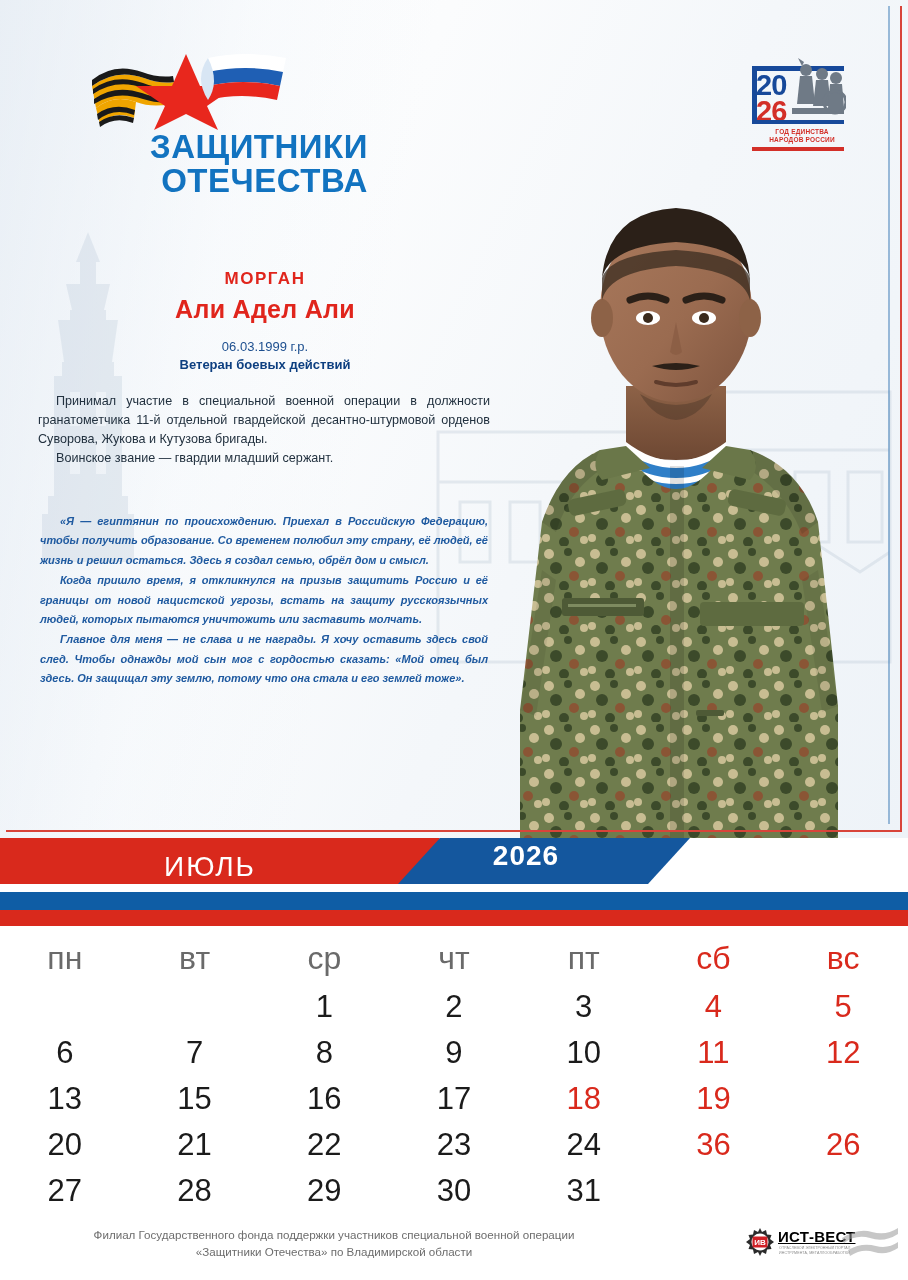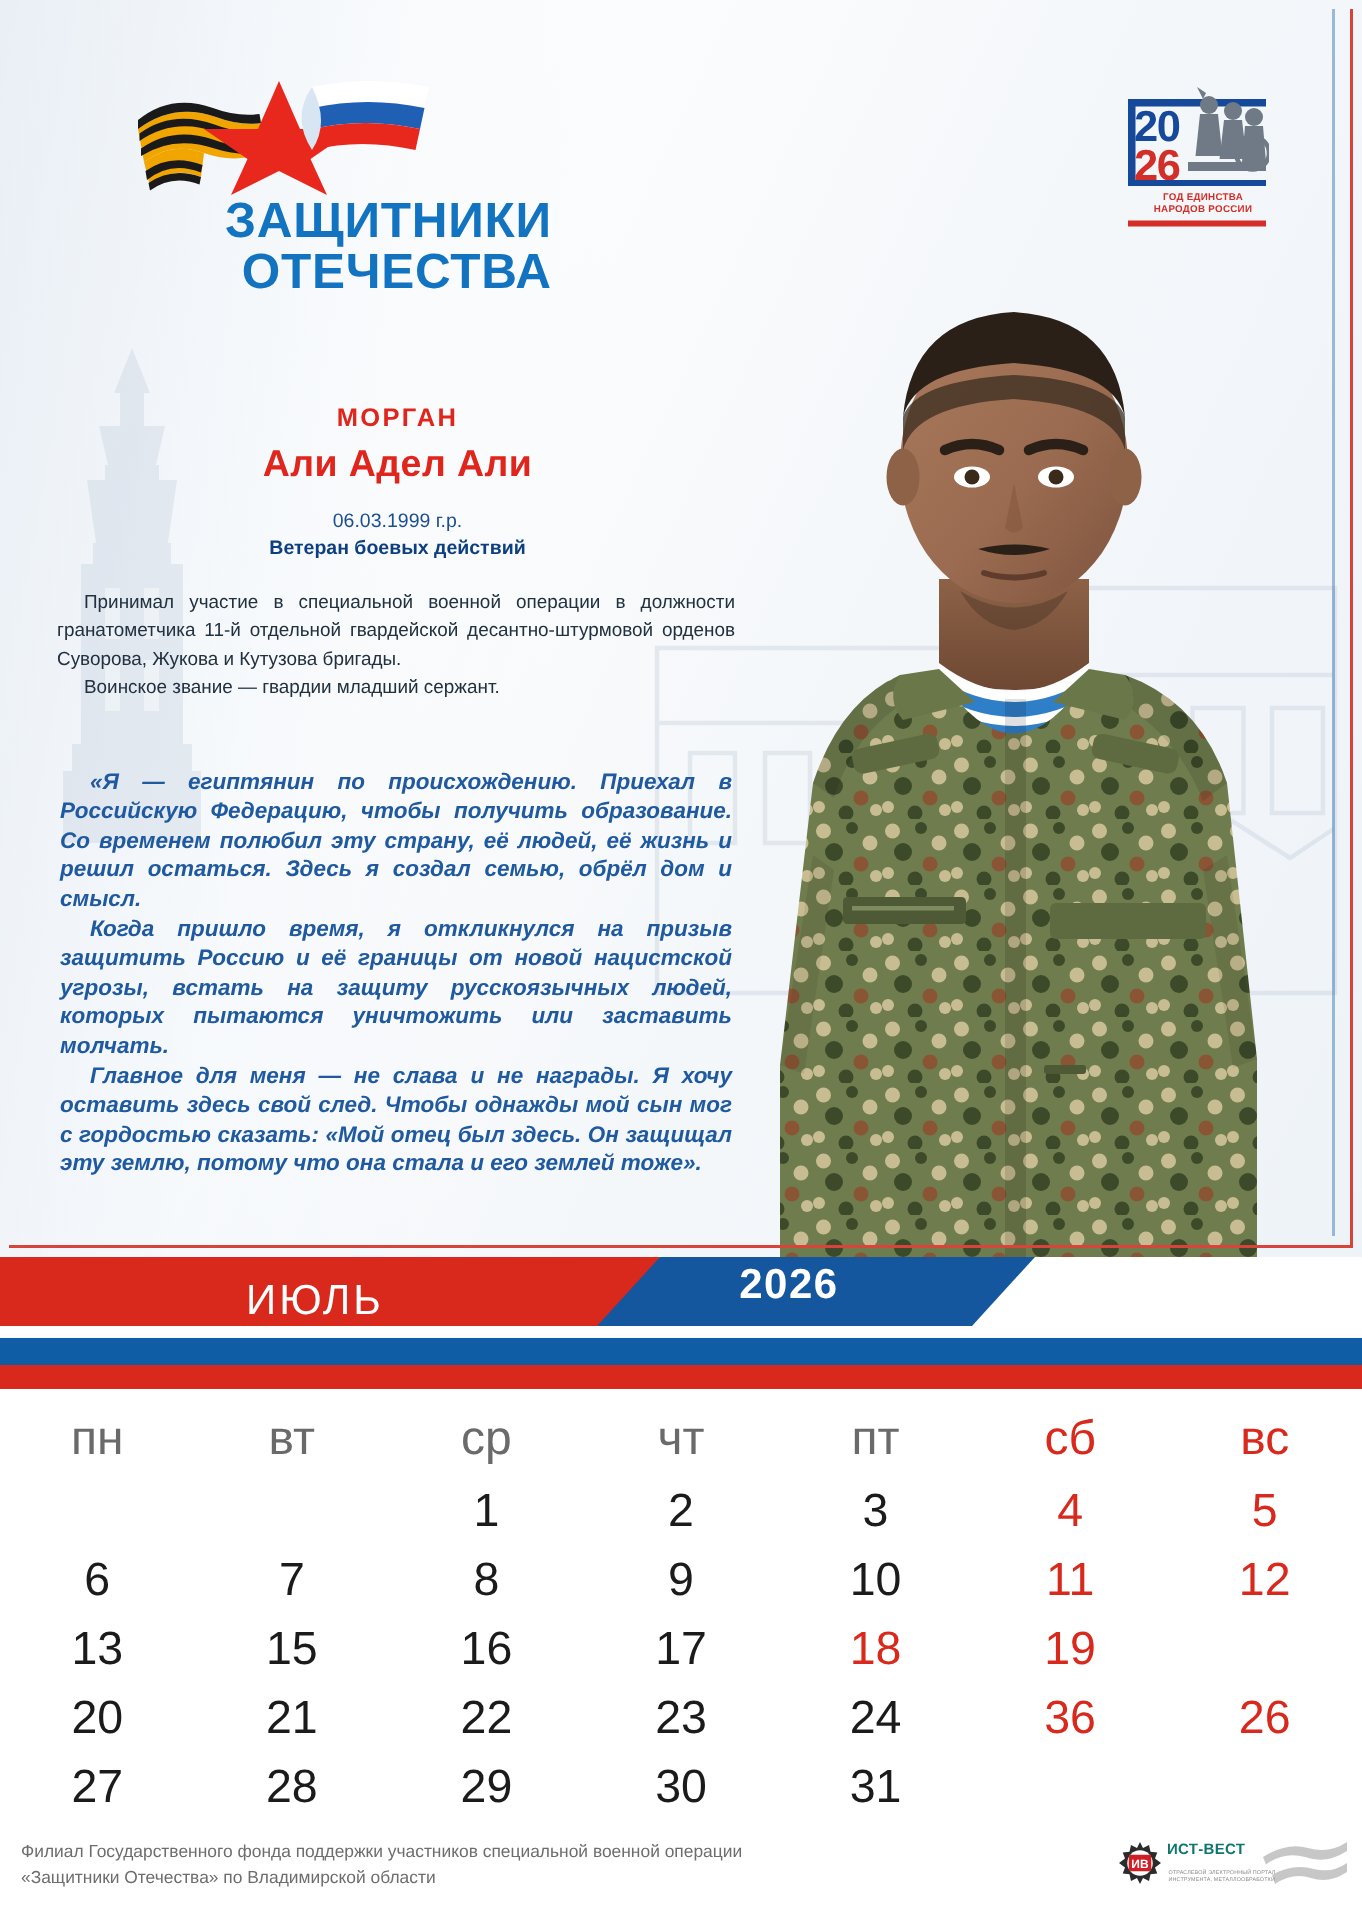--- a/index.html
+++ b/index.html
@@ -88,21 +88,21 @@
     position:absolute; left:38px; top:392px; width:452px;
     font-size:12.6px; line-height:19px; color:#22313f;
     text-align:justify;
   }
   .bio p { text-indent:18px; }
   .bio p.noind { text-indent:18px; }
 
   
   .quote {
     position:absolute; left:40px; top:512px; width:448px;
-    font-size:15px; line-height:19.4px; color:#1f5aa0;
+    font-size:11px; line-height:19.4px; color:#1f5aa0;
     font-weight:bold; font-style:italic; text-align:justify;
   }
   .quote p { text-indent:20px; margin-bottom:1px; }
 
   
   .photo { position:absolute; left:450px; top:150px; width:452px; height:688px; overflow:hidden; }
 
   
   .month-band { position:absolute; left:0; top:838px; width:908px; height:46px; }
   .mb-red {
@@ -140,30 +140,30 @@
   }
   .cal-head .cell.we { color:#d9291c; }
   .cal-body .cell {
     height:46px; display:flex; align-items:center; justify-content:center;
     font-size:31px; color:#1b1b1b;
   }
   .cal-body .cell.we { color:#d9291c; }
   .cal-body .cell.empty { color:transparent; }
 
   
-  .footer { position:absolute; left:0; top:1222px; width:908px; height:58px; }
+  .footer { position:absolute; left:0; top:1222px; width:908px; height:58px;text-align:center; }
   .f-text {
     position:absolute; left:14px; top:4px; width:640px;
     font-size:11.6px; line-height:17px; color:#6d6d6d;
   }
   .f-logo { position:absolute; left:746px; top:1226px; width:150px; height:36px; }
   .fl-gear { position:absolute; left:0; top:2px; width:28px; height:28px; }
   .fl-name {
     position:absolute; left:32px; top:2px;
-    font-size:10px; font-weight:bold; color:#0f766e; letter-spacing:.2px;
+    font-size:15px; font-weight:bold; color:#000000; letter-spacing:.2px;text-decoration:underline;
   }
   .fl-sub {
     position:absolute; left:33px; top:20px; width:90px;
     font-size:3.6px; line-height:4.6px; color:#8a8a8a; letter-spacing:.1px;
   }
   .fl-swoosh { position:absolute; left:96px; top:0; width:56px; height:34px; opacity:.55; }
 </style>
 </head>
 <body>
 

